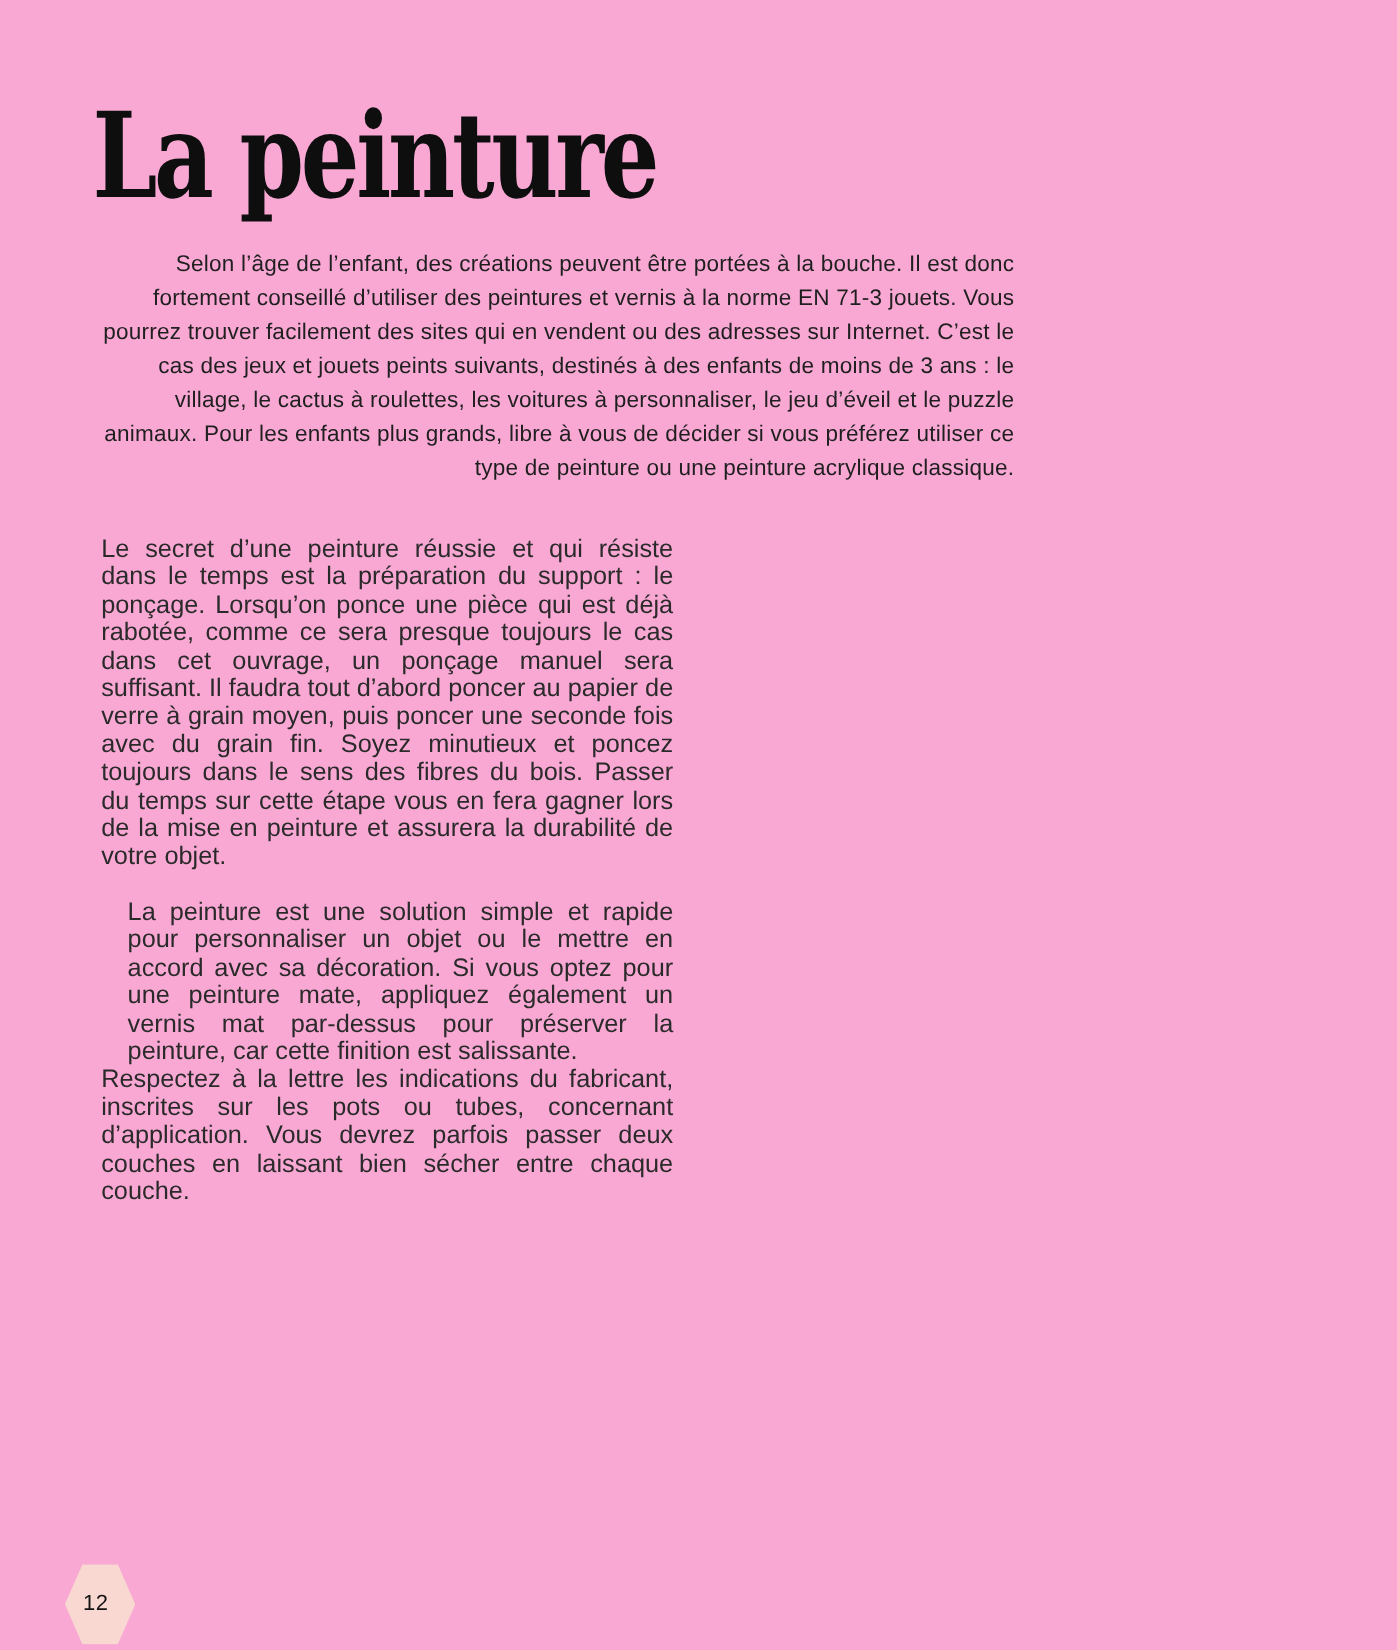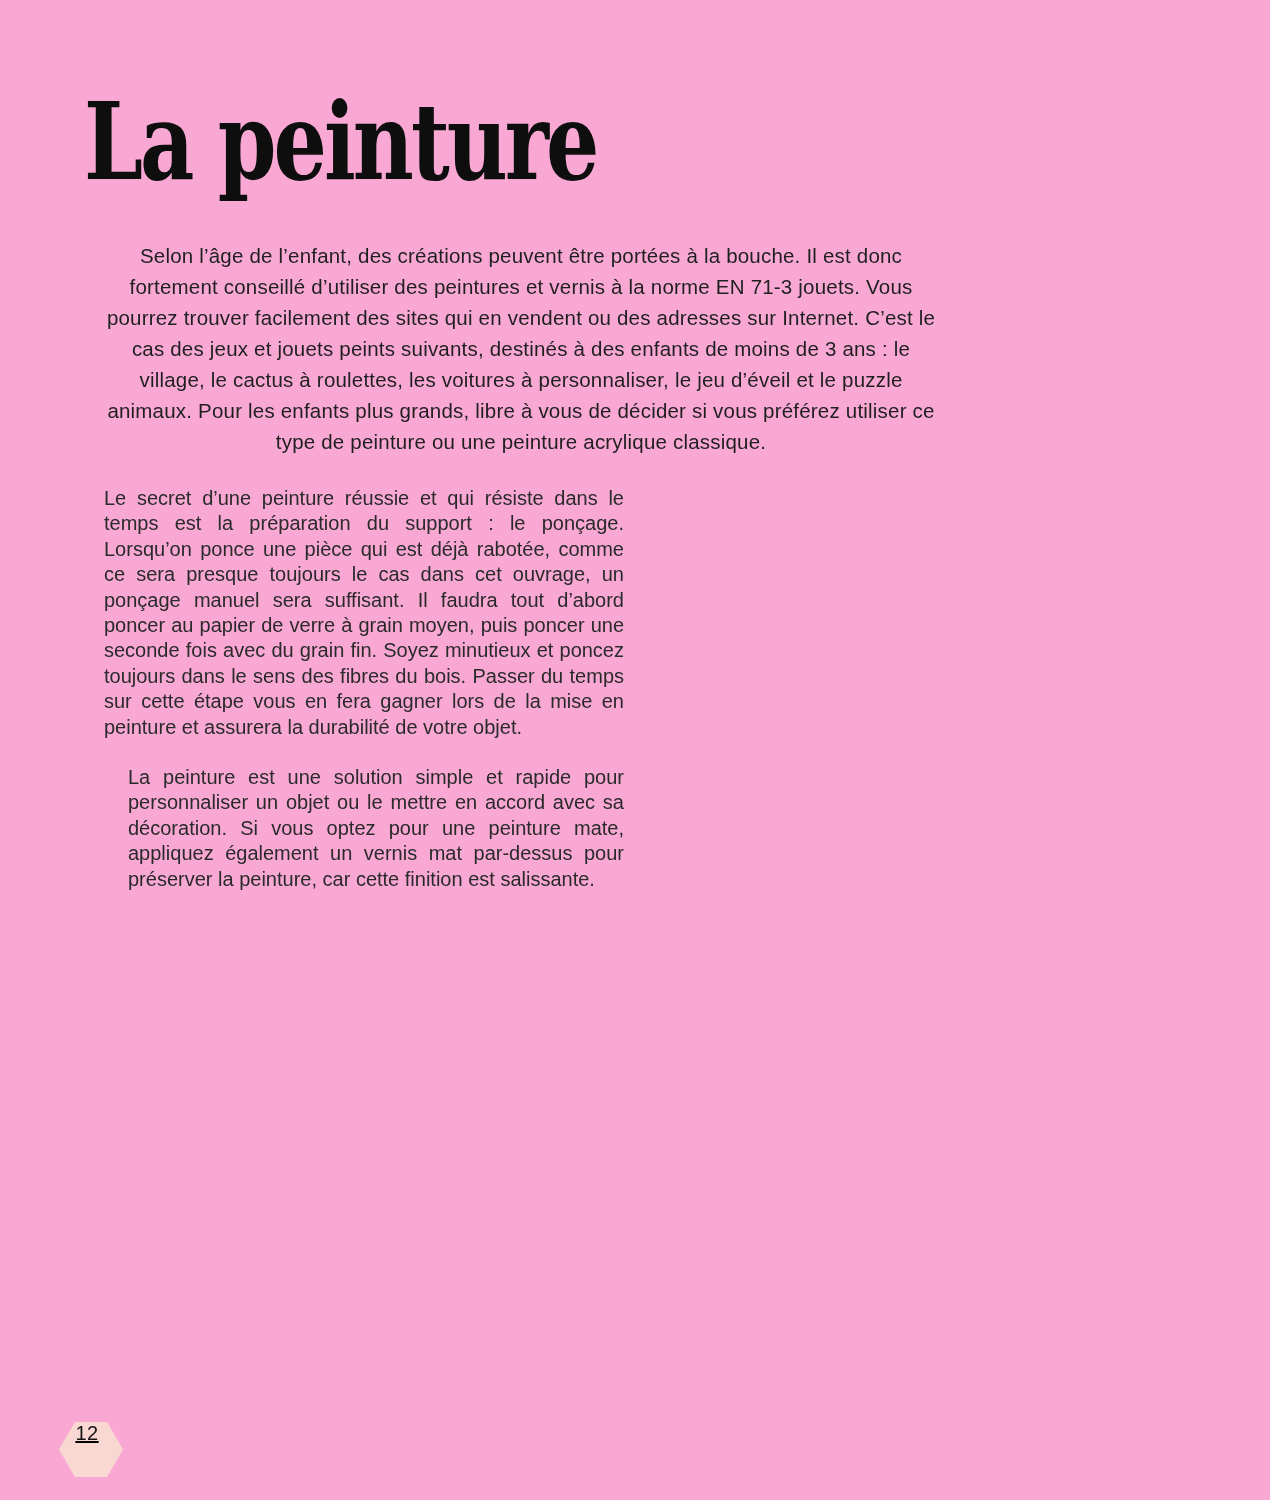--- a/index.html
+++ b/index.html
@@ -28,78 +28,78 @@
     color: #0e0e0e;
     transform: scaleY(1.28);
     transform-origin: left top;
     white-space: nowrap;
   }
   .intro {
     position: absolute;
     left: 88px;
     top: 224px;
     width: 834px;
-    margin: 16px;
+    margin: 0;
     font-size: 20.5px;
     line-height: 31px;
     letter-spacing: 0.2px;
     color: #1f1f1f;
     font-weight: 400;
-    text-align: center;
+    text-align: right;
   }
   .column {
     position: absolute;
-    left: 104px;
+    left: 92px;
     top: 486px;
     width: 520px;
-    font-size: 20px;
+    font-size: 23px;
     line-height: 25.4px;
     color: #2a2a2a;
     text-align: justify;
     hyphens: auto;
     -webkit-hyphens: auto;
   }
   .column p {
     margin: 0;
   }
   .column p.spaced {
     margin-top: 25px;
     margin-left: 24px;
   }
   .page-number-hex {
     position: absolute;
     left: 59px;
     top: 1422px;
     width: 64px;
-    height: 55px;
+    height: 73px;
     clip-path: polygon(25% 0%, 75% 0%, 100% 50%, 75% 100%, 25% 100%, 0% 50%);
     background-color: #f9d8d1;
     display: flex;
-    align-items: flex-start;
+    align-items: center;
     justify-content: center;
-    text-decoration: underline;
   }
   .page-number {
     font-size: 20px;
     color: #141414;
     transform: translateX(-4px);
     letter-spacing: 0.5px;
   }
 </style>
 </head>
 <body>
 
 <div class="page">
 
   <h1 class="title">La peinture</h1>
 
   <p class="intro">Selon l’âge de l’enfant, des créations peuvent être portées à la bouche. Il est donc fortement conseillé d’utiliser des peintures et vernis à la norme EN 71-3 jouets. Vous pourrez trouver facilement des sites qui en vendent ou des adresses sur Internet. C’est le cas des jeux et jouets peints suivants, destinés à des enfants de moins de 3 ans : le village, le cactus à roulettes, les voitures à personnaliser, le jeu d’éveil et le puzzle animaux. Pour les enfants plus grands, libre à vous de décider si vous préférez utiliser ce type de peinture ou une peinture acrylique classique.</p>
 
   <div class="column">
     <p>Le secret d’une peinture réussie et qui résiste dans le temps est la préparation du support : le ponçage. Lorsqu’on ponce une pièce qui est déjà rabotée, comme ce sera presque toujours le cas dans cet ouvrage, un ponçage manuel sera suffisant. Il faudra tout d’abord poncer au papier de verre à grain moyen, puis poncer une seconde fois avec du grain fin. Soyez minutieux et poncez toujours dans le sens des fibres du bois. Passer du temps sur cette étape vous en fera gagner lors de la mise en peinture et assurera la durabilité de votre objet.</p>
     <p class="spaced">La peinture est une solution simple et rapide pour personnaliser un objet ou le mettre en accord avec sa décoration. Si vous optez pour une peinture mate, appliquez également un vernis mat par-dessus pour préserver la peinture, car cette finition est salissante.</p>
+    <p>Respectez à la lettre les indications du fabricant, inscrites sur les pots ou tubes, concernant d’application. Vous devrez parfois passer deux couches en laissant bien sécher entre chaque couche.</p>
   </div>
 
   <div class="page-number-hex" style="background-color: rgb(249, 216, 209);">
     <span class="page-number">12</span>
   </div>
 
 </div>
 
 </body></html>

